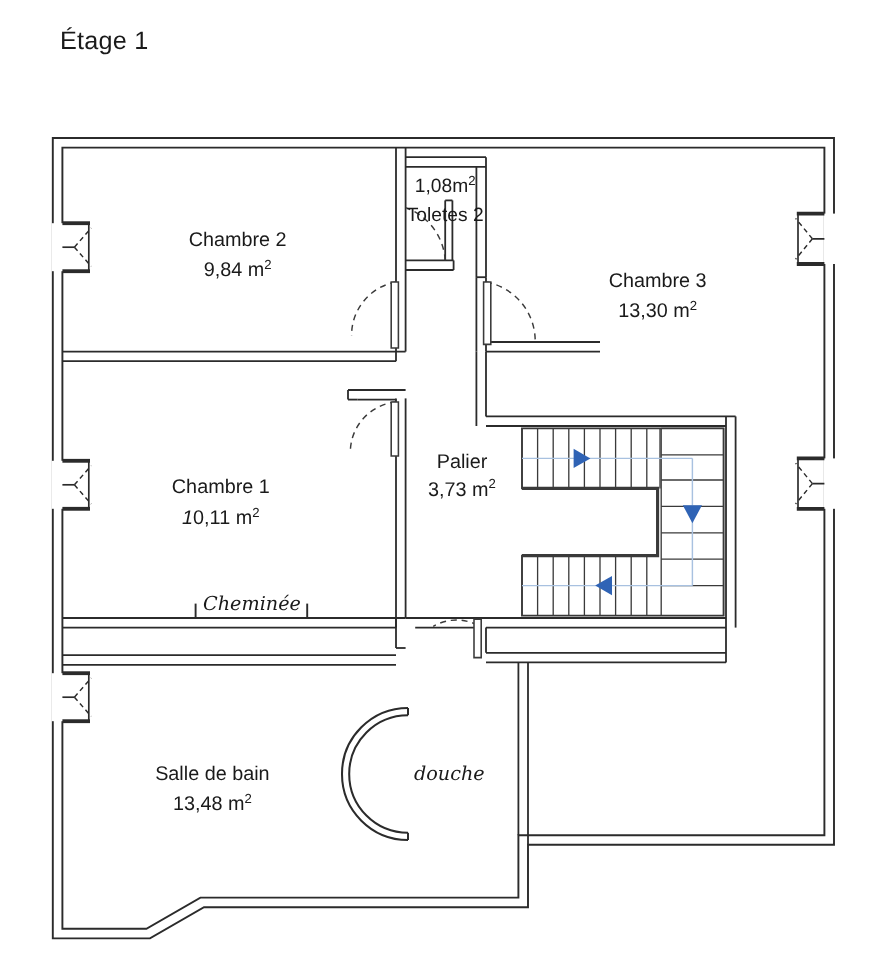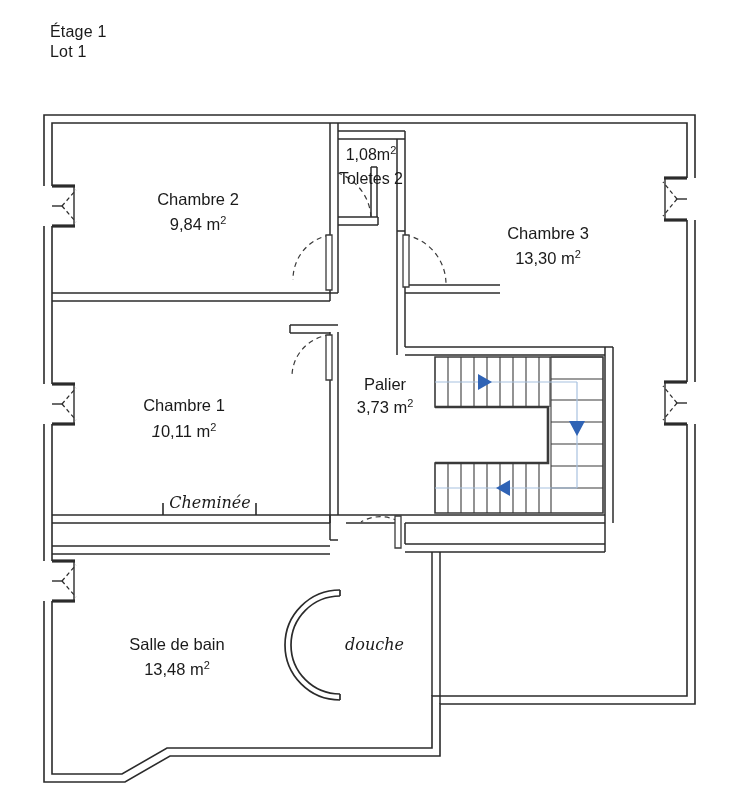--- a/index.html
+++ b/index.html
@@ -20,21 +20,21 @@
     width: 739px;
     height: 800px;
   }
   .title-block {
     position: absolute;
     left: 50px;
     top: 22px;
     line-height: 1.28;
   }
   .title-line {
-    font-size: 16px;
+    font-size: 21px;
     color: #1a1a1a;
     letter-spacing: 0.2px;
     white-space: nowrap;
   }
   svg.plan {
     position: absolute;
     left: 0;
     top: 0;
     width: 739px;
     height: 800px;
@@ -68,21 +68,20 @@
     font-style: italic;
   }
 </style>
 </head>
 <body>
 
 <div id="floorplan-root">
 
   <div class="title-block">
     <div class="title-line">Étage 1</div>
-    <div class="title-line">Lot 1</div>
   </div>
 
   <svg class="plan" viewBox="0 0 739 800" xmlns="http://www.w3.org/2000/svg">
 
     <g fill="none" stroke="#2b2b2b" stroke-width="1.6">
 
       <path d="M 44,115 L 695,115 L 695,704 L 440,704 L 440,756 L 170,756 L 125,782 L 44,782 Z"></path>
 
       <path d="M 52,123 L 687,123 L 687,696 L 432,696 L 432,748 L 167,748 L 122,774 L 52,774 Z"></path>
     </g>

